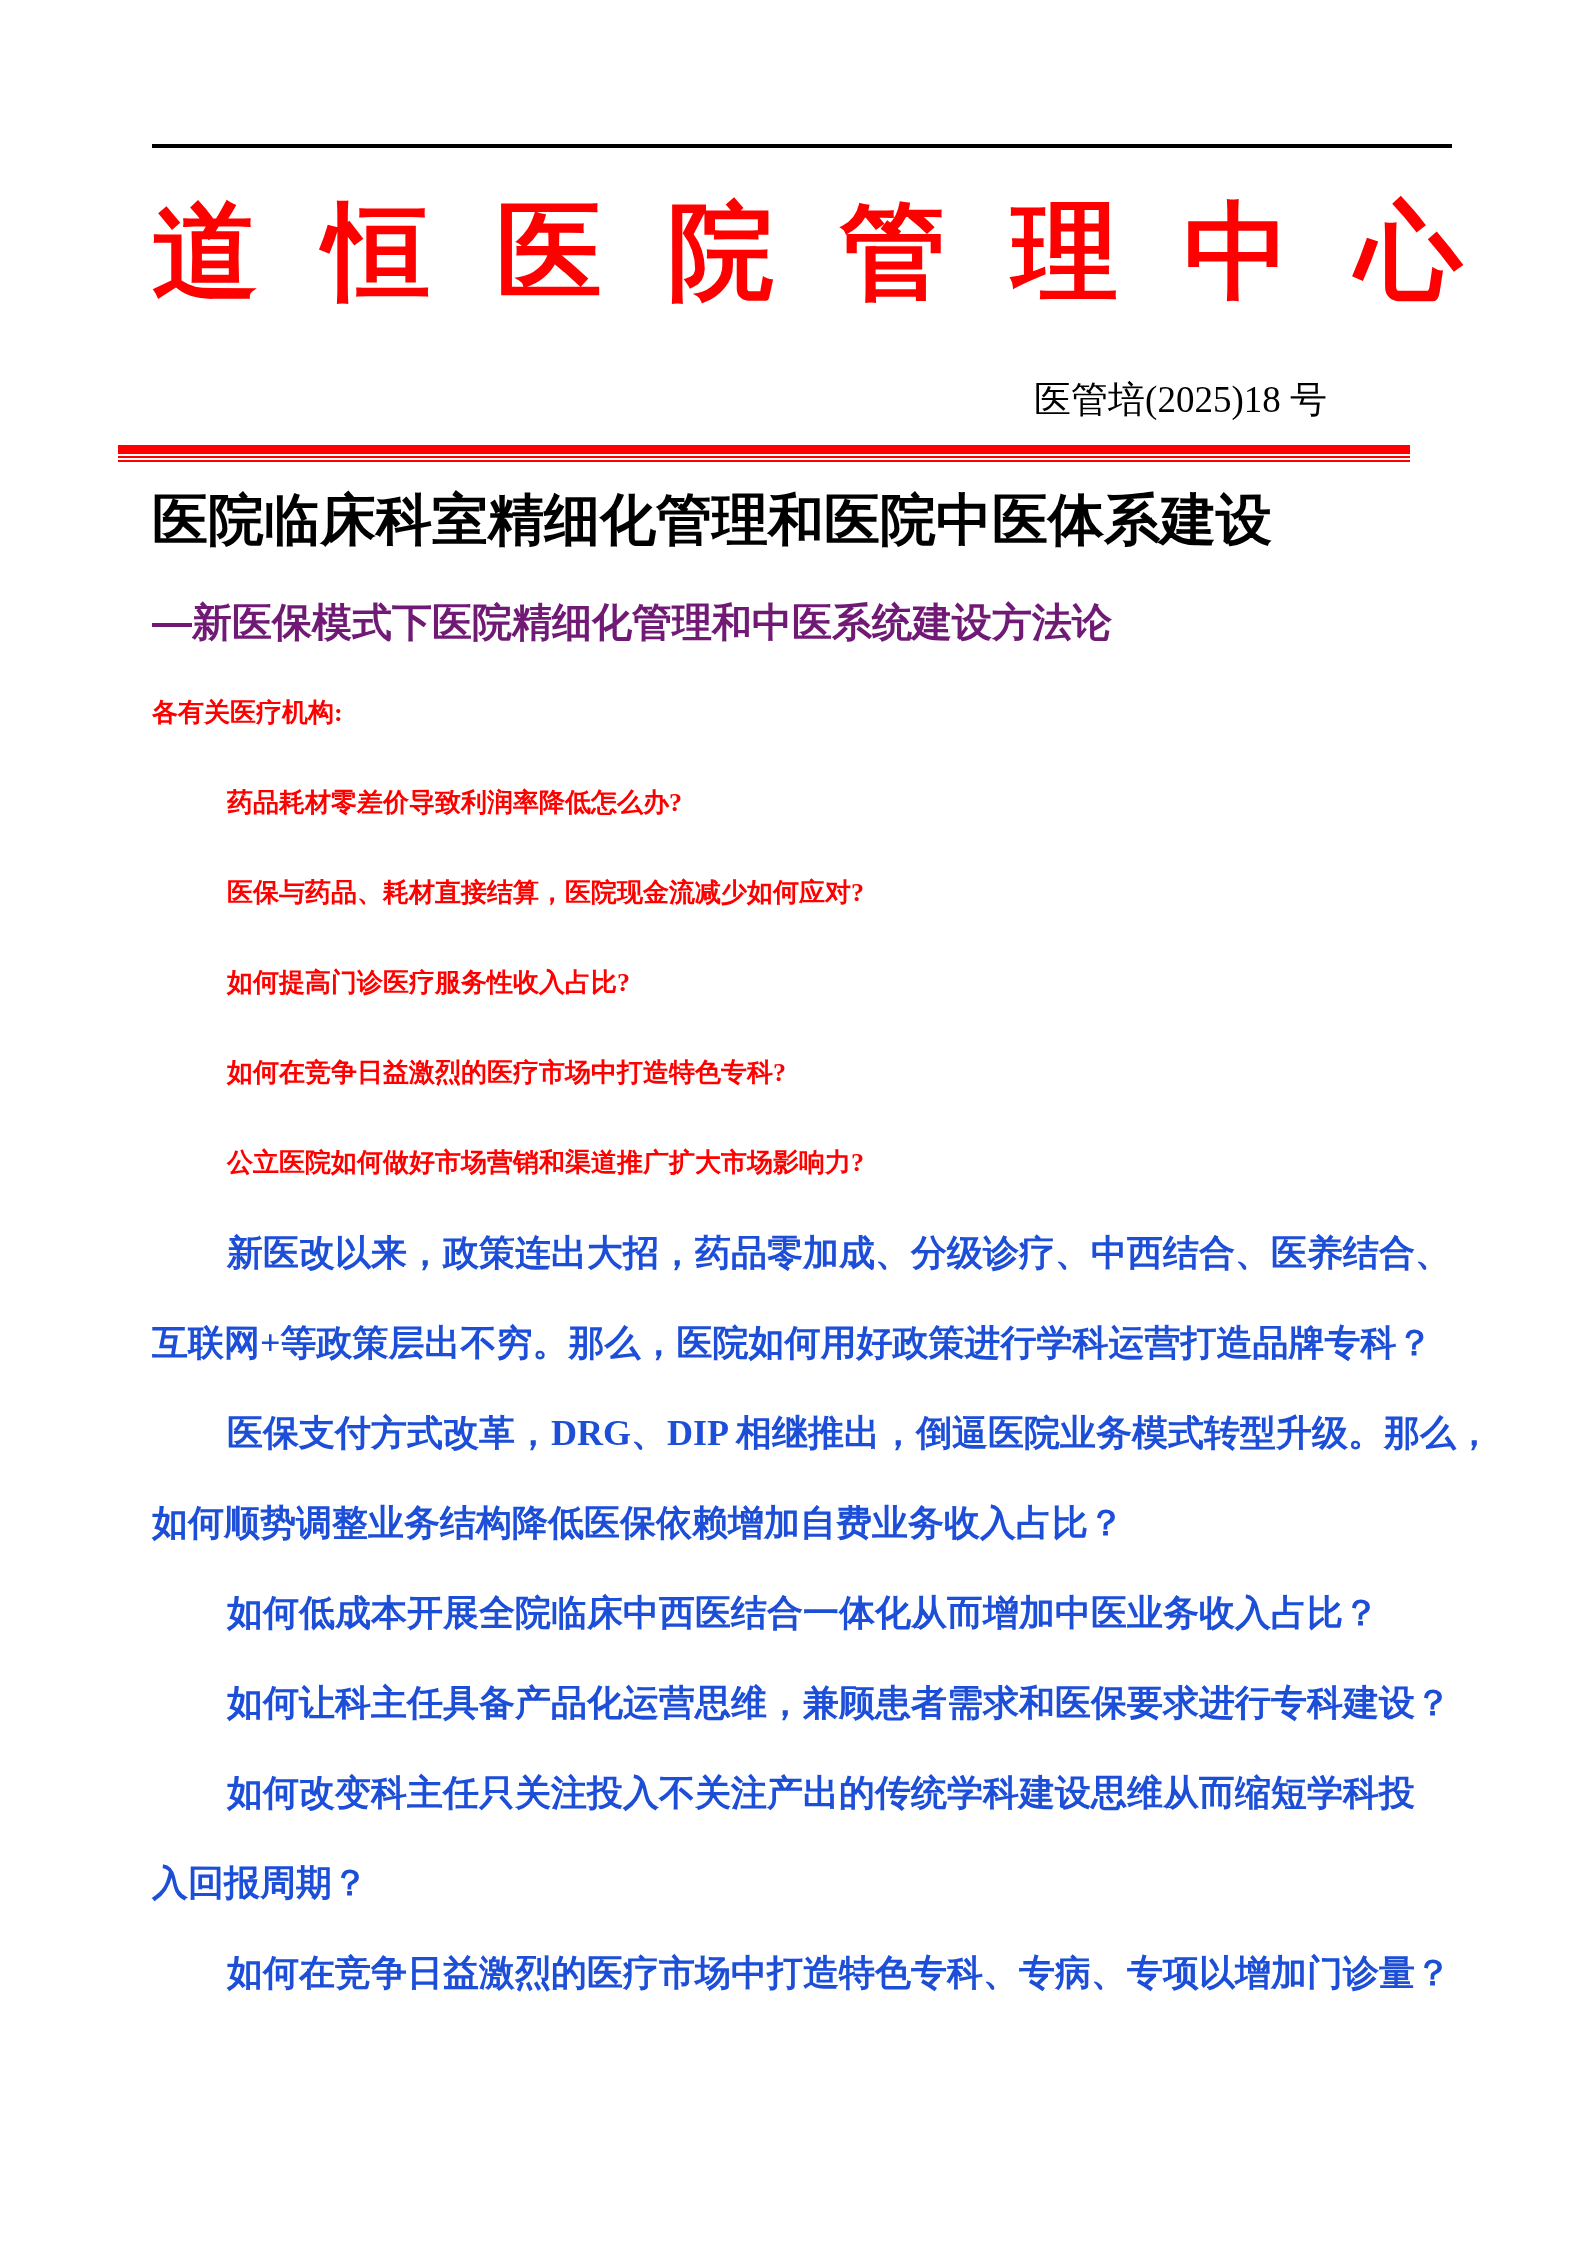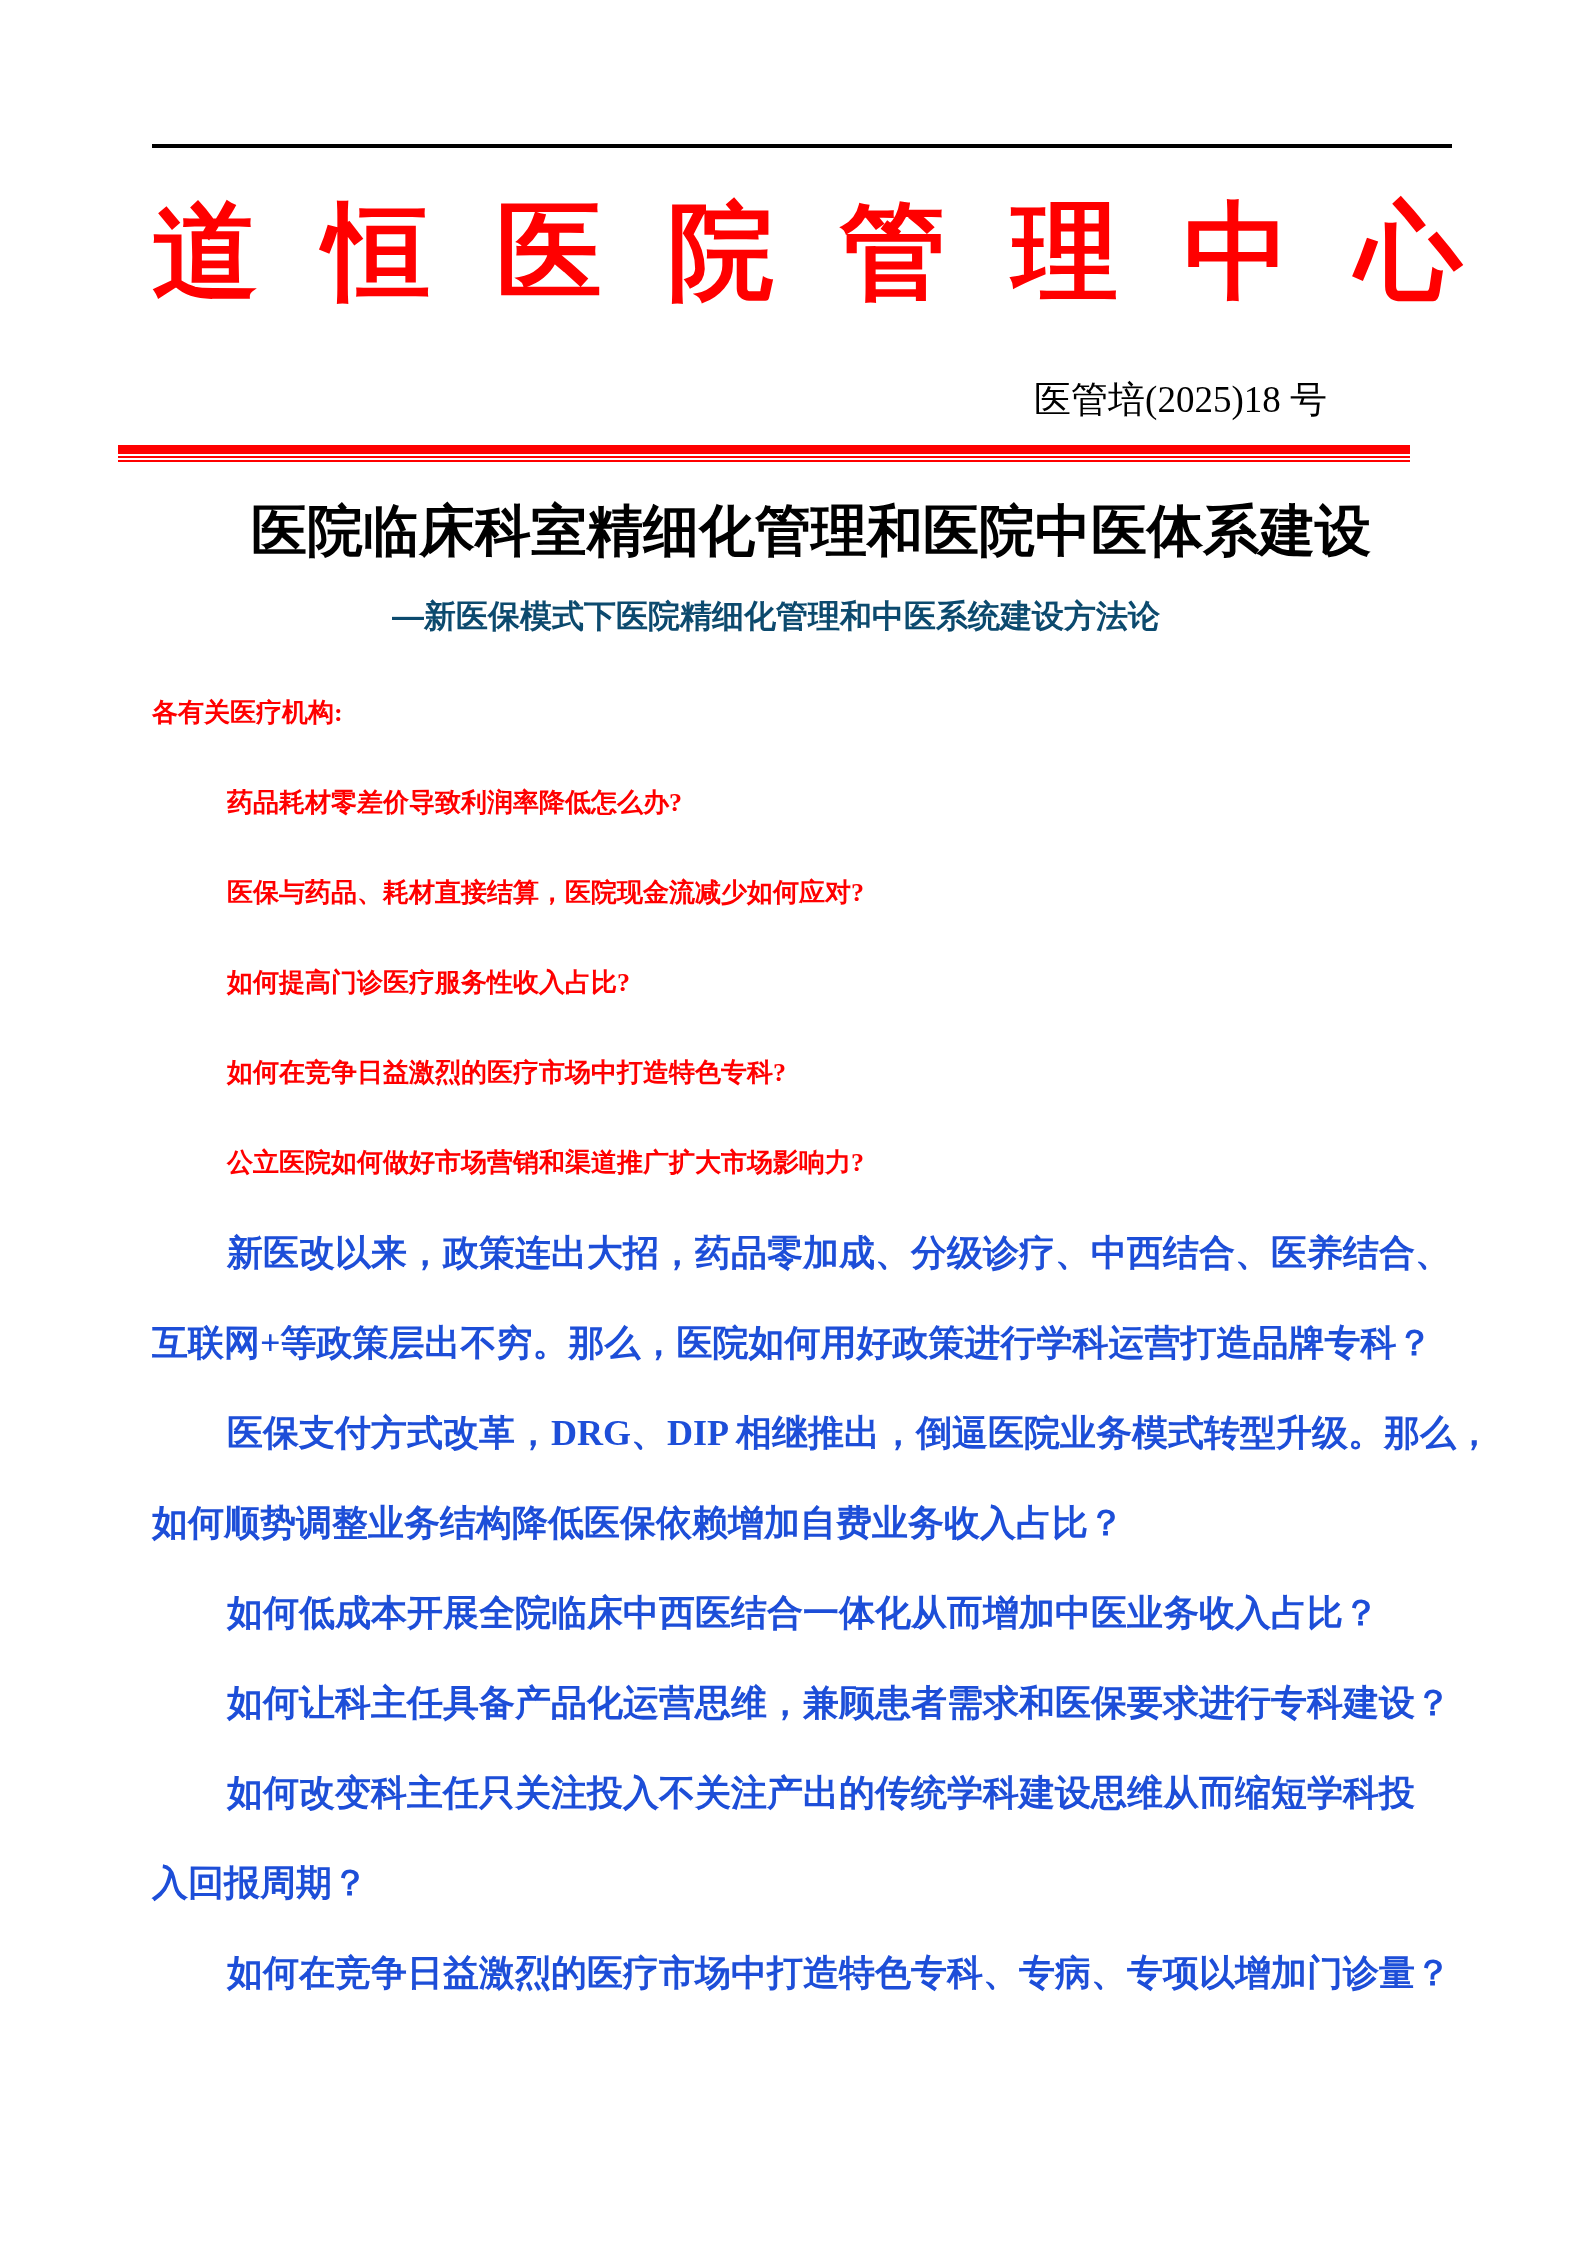--- a/index.html
+++ b/index.html
@@ -45,42 +45,42 @@
   .red-sep { position: absolute; left: 118px; top: 445px; width: 1292px; }
   .sep-thick { height: 9px;  background: #ff0000; }
   .sep-gap1  { height: 2px;  background: #ffffff; }
   .sep-thin  { height: 2px;  background: #ff0000; }
   .sep-gap2  { height: 2px;  background: #ffffff; }
   .sep-thin2 { height: 2px;  background: #ff0000; }
   .main-title {
     position: absolute;
     left: 152px; top: 484px;
     width: 1296px;
-    margin: 11px;
-    text-align: center;
+    margin: 0;
+    text-align: left;
     font-family: "Liberation Sans", "DejaVu Sans", sans-serif;
     font-weight: 900;
     font-size: 56px;
     line-height: 1.3;
     color: #000000;
     white-space: nowrap;
   }
   .sub-title {
     position: absolute;
     left: 152px; top: 596px;
     width: 1296px;
     margin: 0;
-    text-align: center;
+    text-align: left;
     padding-right: 0;
     box-sizing: border-box;
     font-family: "Liberation Sans", "DejaVu Sans", sans-serif;
     font-weight: 900;
-    font-size: 32px;
+    font-size: 40px;
     line-height: 1.3;
-    color: #0c4a6e;
+    color: #701a75;
     white-space: nowrap;
   }
   .sub-title-inner { display: inline-block; margin-right: 48px; }
   .body-lines {
     position: absolute;
     left: 152px; top: 668px;
     width: 1300px;
   }
   .ln {
     height: 90px;

